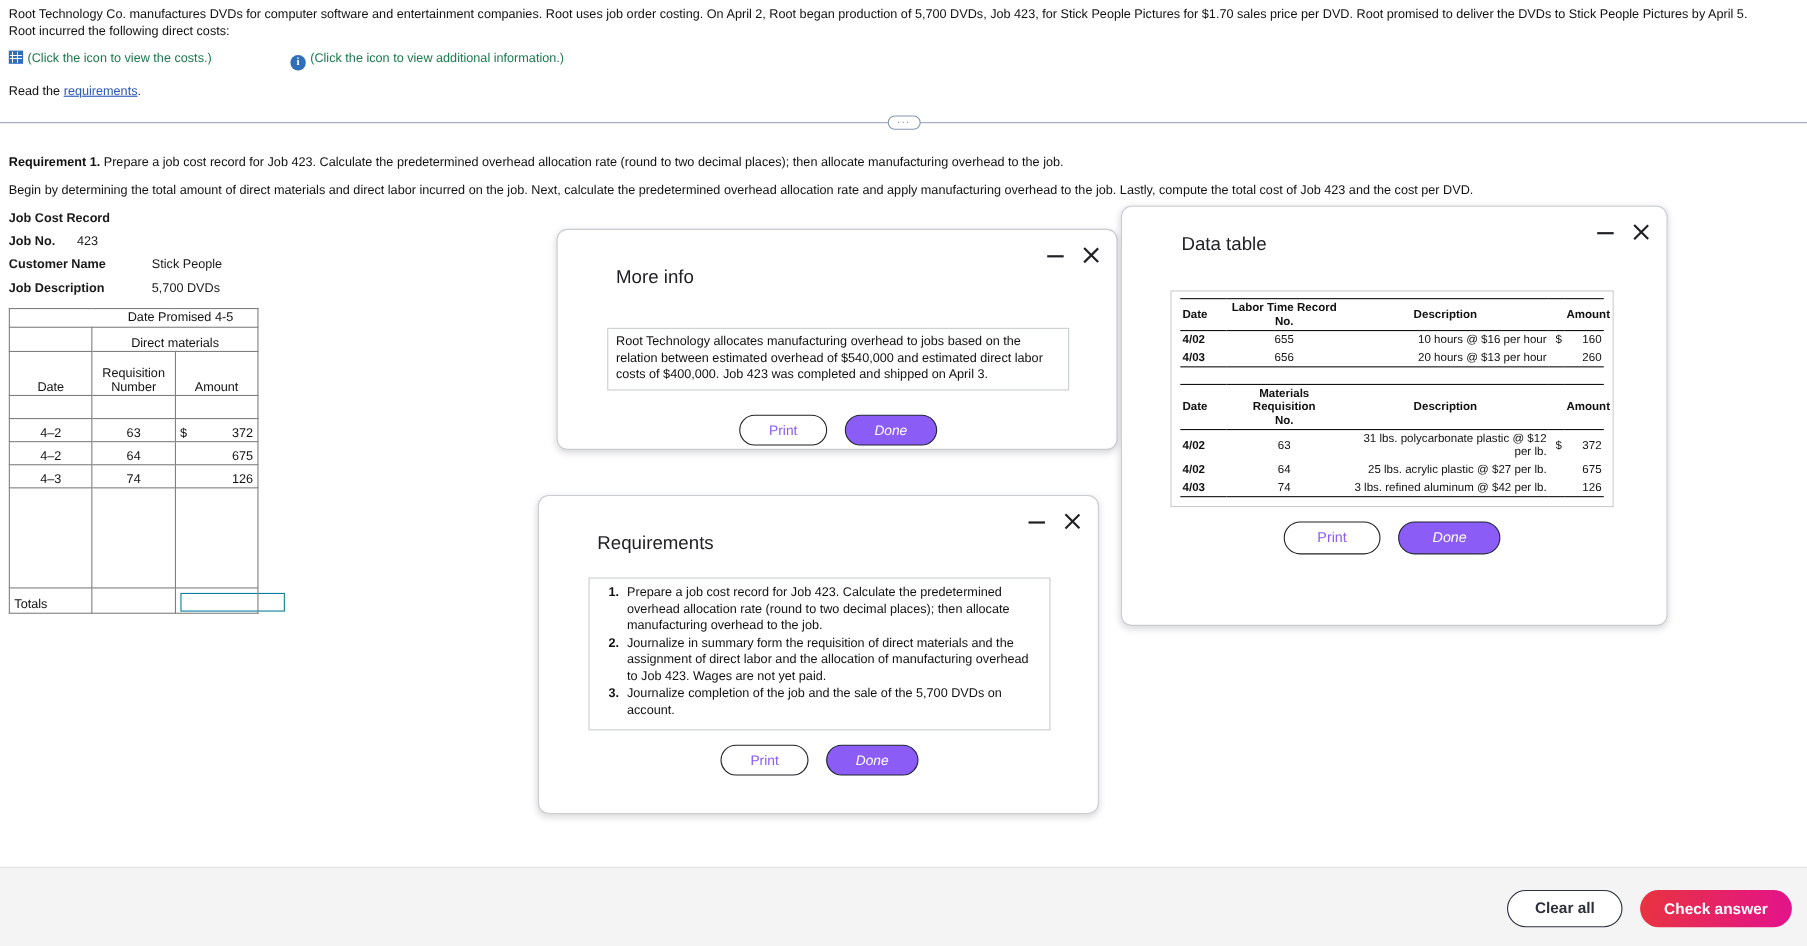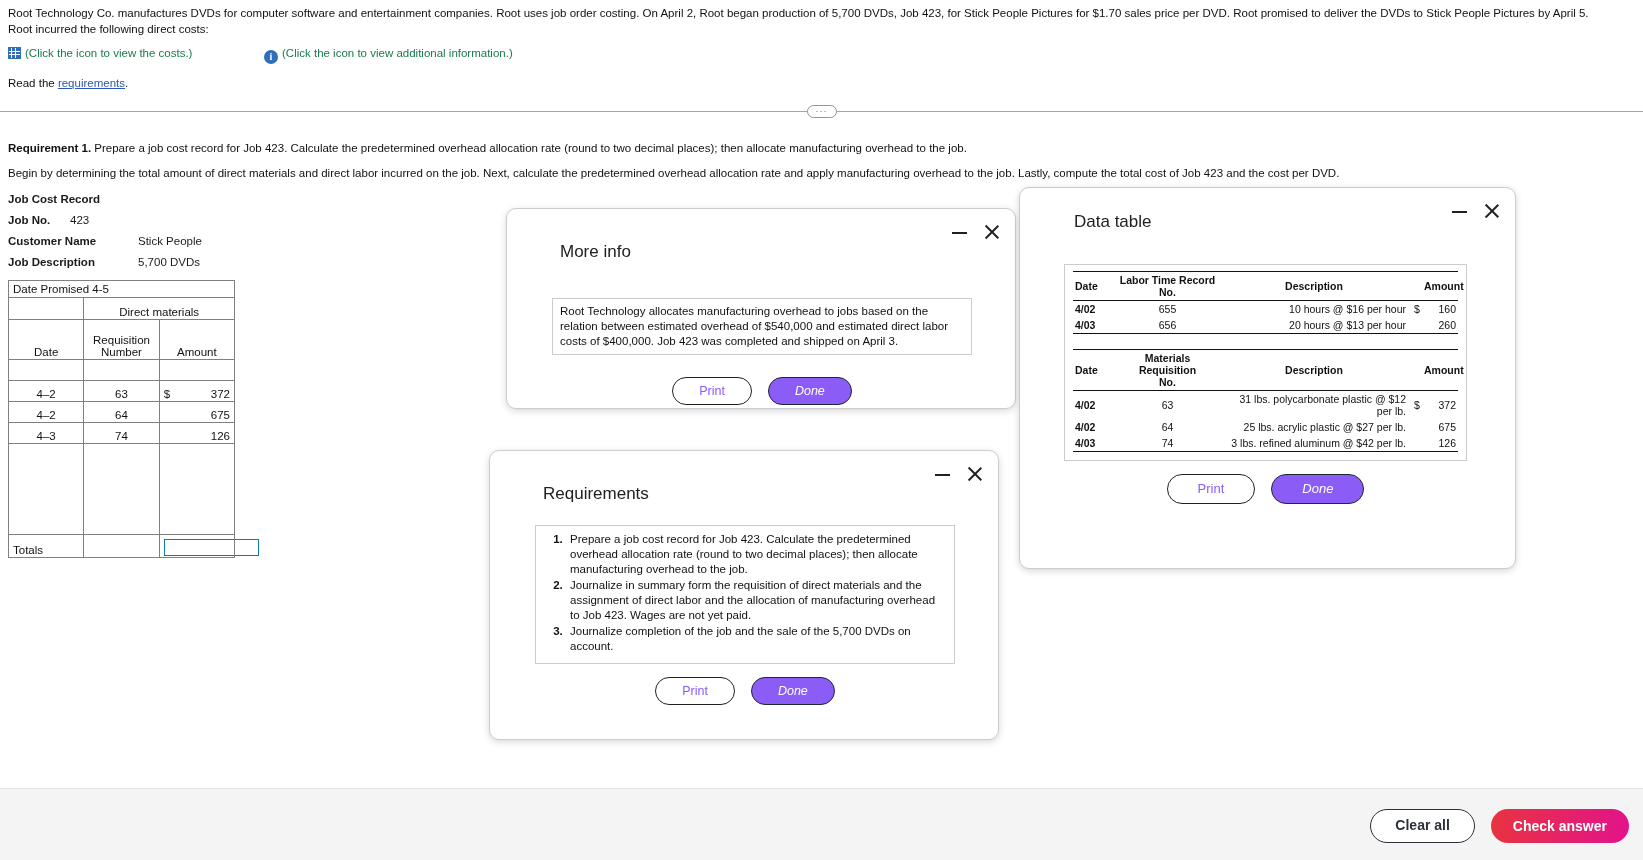--- a/index.html
+++ b/index.html
@@ -68,21 +68,21 @@
   table.jcrtab { border-collapse:collapse; width:227px; margin-top:3px; table-layout:fixed; }
   table.jcrtab td, table.jcrtab th {
     border:1px solid #808080; font-size:11.5px; font-weight:normal;
     padding:1px 4px; color:#111; vertical-align:bottom;
   }
   .col-date { width:65px; }
   .col-req  { width:73px; }
   .col-amt  { width:89px; }
   .c-center { text-align:center; }
   .c-right  { text-align:right; }
-  .promised { text-align:left; padding:2px 4px !important; }
+  .promised { text-align:right; padding:2px 22px !important; }
   .dm-head { text-align:center; height:22px; }
   .sub-head { height:40px; }
   .body-row td { height:21px;margin-left:39px; }
   .blank-row td { height:21px; }
   .fill-cell { height:91px; }
   .totals-row td { height:23px; }
   .answer-box {
     display:block; width:95px; height:17px; margin:0 0 0 auto;
     border:1.6px solid #0b7fa0; background:#fff;
   }

